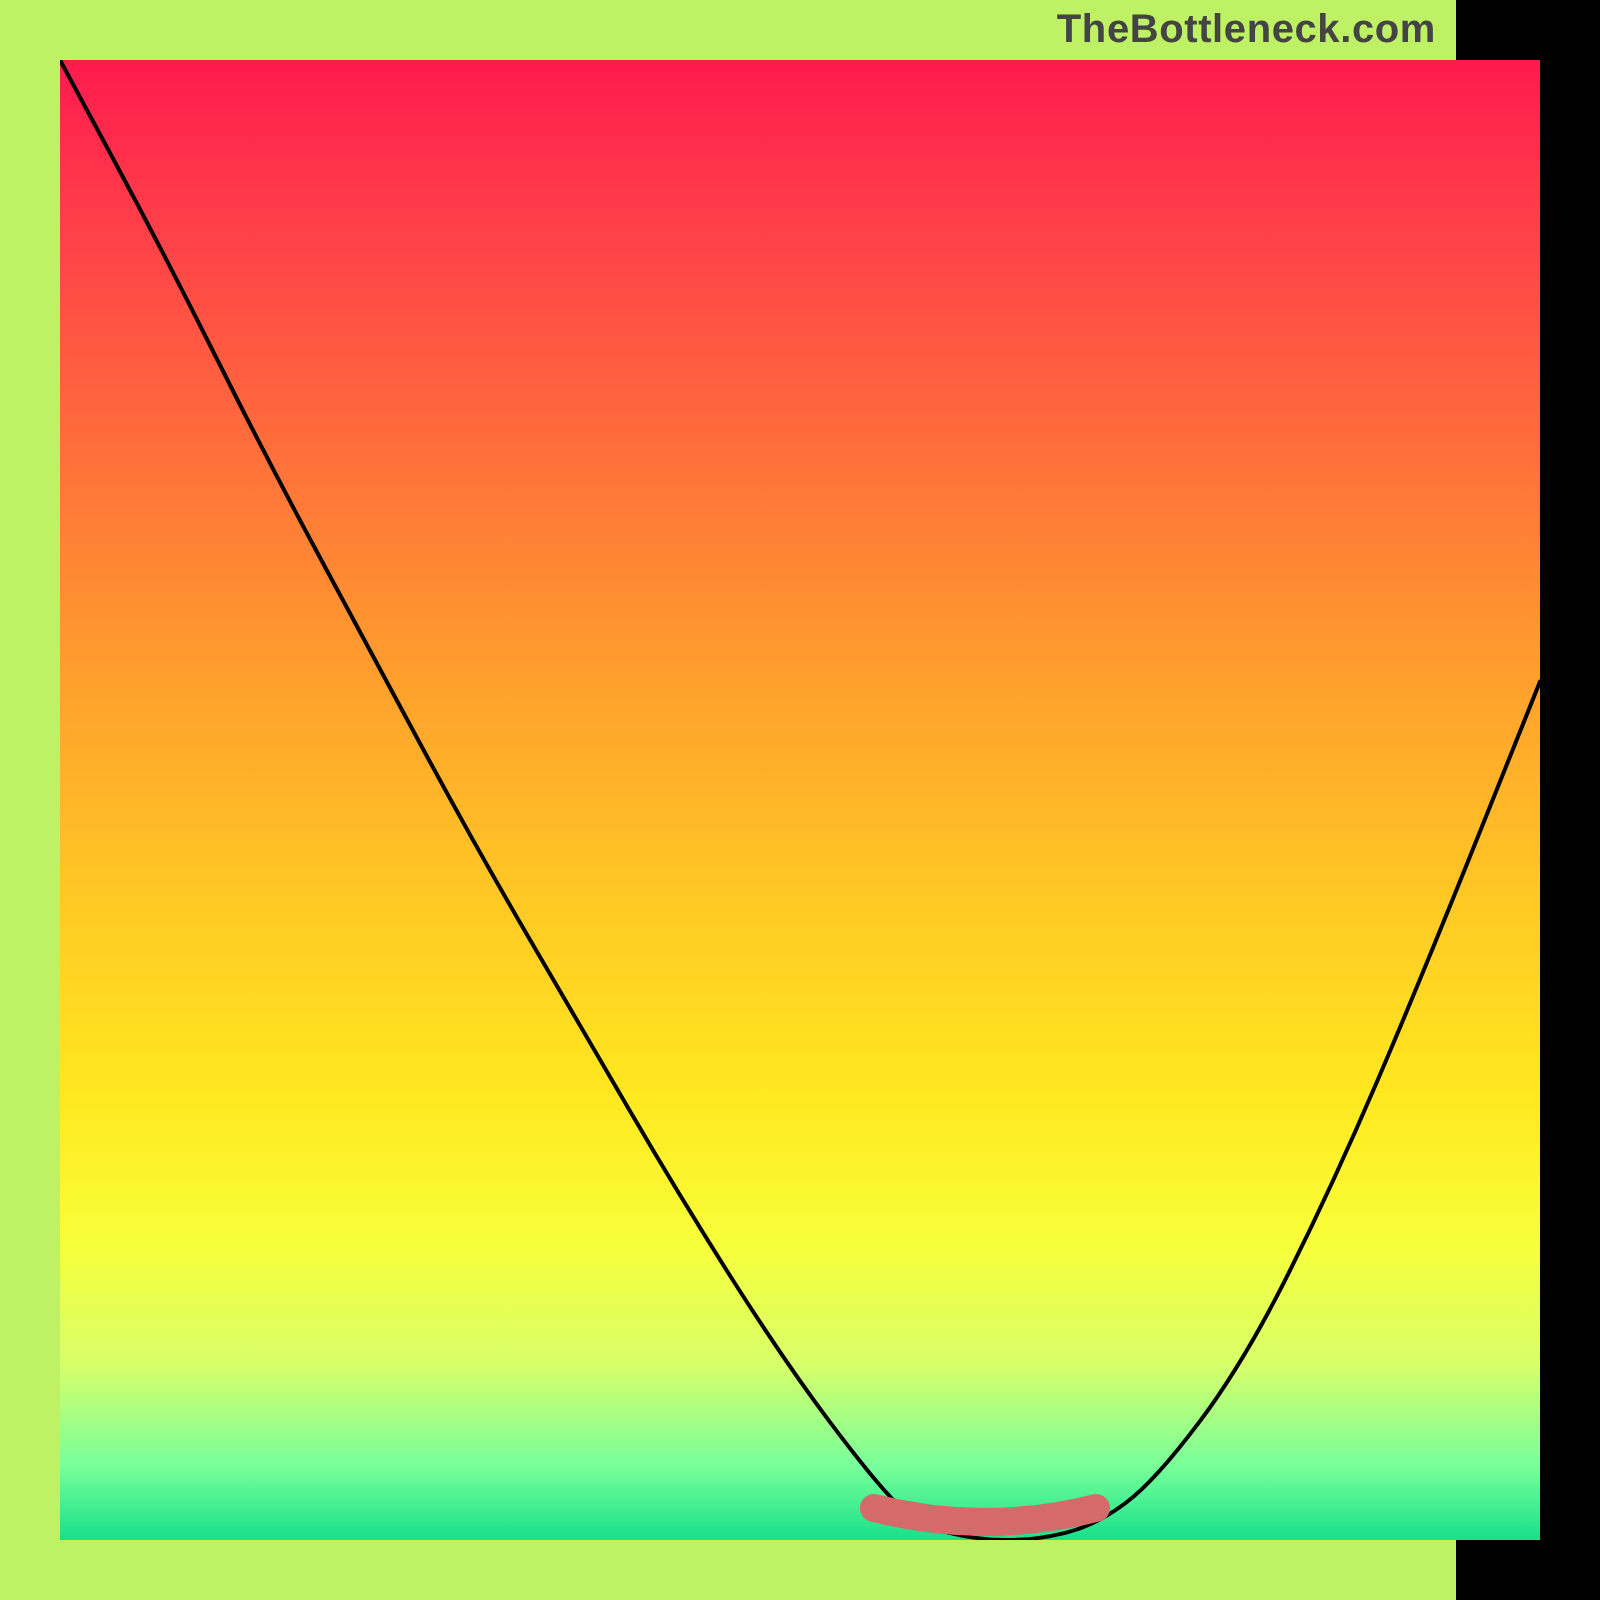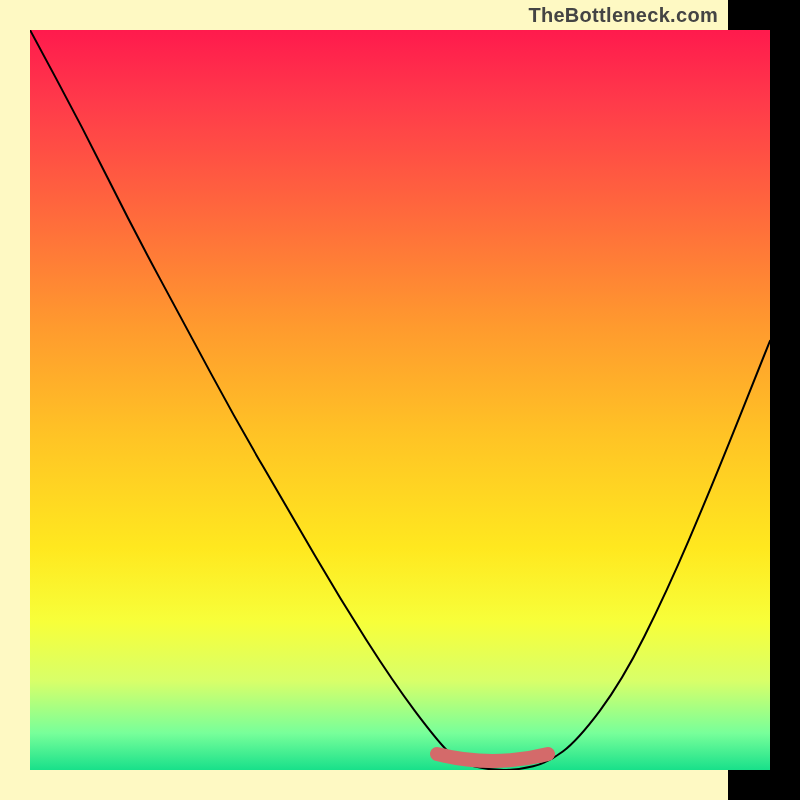--- a/index.html
+++ b/index.html
@@ -8,21 +8,21 @@
     width: 800px;
     height: 800px;
     background: #000;
     font-family: Arial, Helvetica, sans-serif;
     overflow: hidden;
   }
   .frame {
     position: relative;
     width: 728px;
     height: 800px;
-    background: #fef9c3;
+    background: #bef264;
   }
   .watermark {
     position: absolute;
     top: 4px;
     right: 10px;
     color: #444;
     font-size: 20px;
     font-weight: 600;
     letter-spacing: 0.3px;
     z-index: 5;

